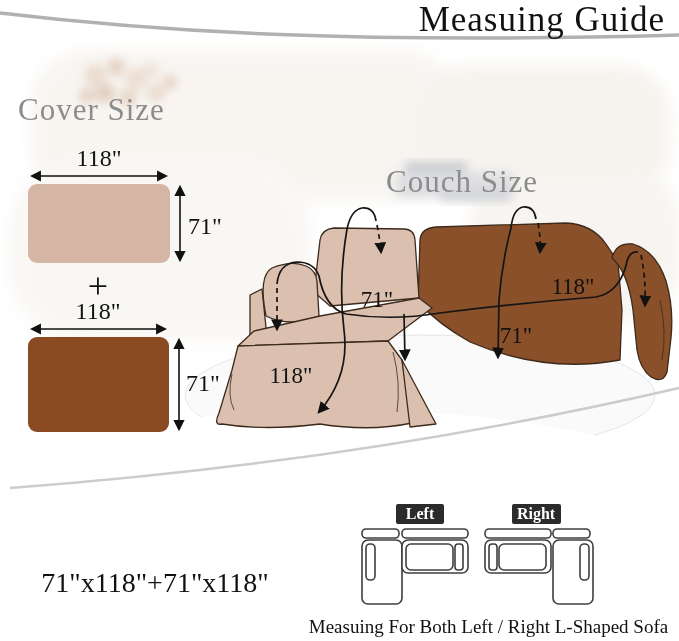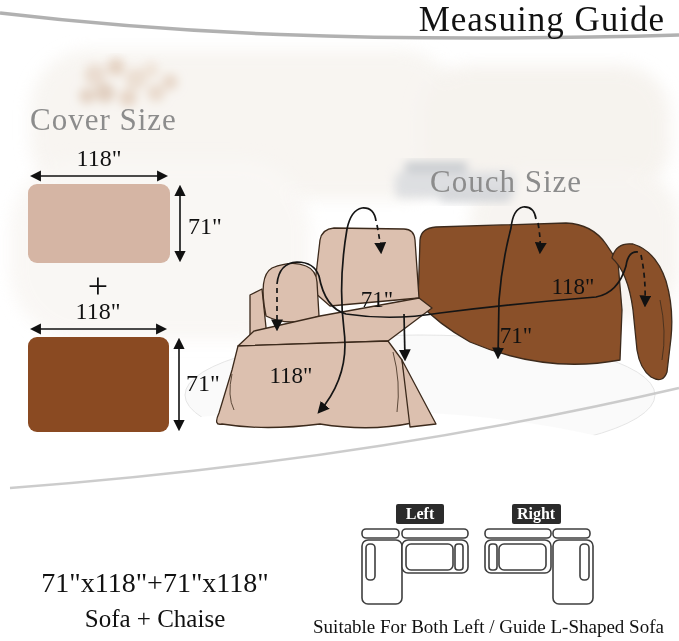--- a/index.html
+++ b/index.html
@@ -6,22 +6,22 @@
   .canvas {
     position:relative; width:679px; height:641px; overflow:hidden;
     background:#ffffff;
     font-family:"Liberation Serif", serif;
   }
   svg { position:absolute; left:0; top:0; }
   .txt { position:absolute; color:#111; }
   .title { top:0px; left:325px; width:340px; text-align:right;
            font-size:35px; letter-spacing:1px; }
   .gray-head { font-size:31px; color:#8c8c8c; letter-spacing:1px; }
-  .cover-head { top:102px; left:18px;margin-left:12px; }
-  .couch-head { top:164px; left:386px;margin-left:44px; }
+  .cover-head { top:92px; left:18px; }
+  .couch-head { top:164px; left:386px; }
   .xlarge { top:505px; left:40px; width:220px; text-align:center; font-size:40px; }
   .dims   { top:567px; left:10px; width:290px; text-align:center; font-size:28px; }
   .compo  { top:605px; left:10px; width:290px; text-align:center; font-size:25px; }
   .caption{ top:616px; left:298px; width:381px; text-align:center; font-size:19px; }
   text { font-family:"Liberation Serif", serif; fill:#111; }
   .mlabel  { font-size:24px; }
   .clabel  { font-size:23px; }
   .plus    { font-size:36px; }
   .badge-t { font-size:16px; font-weight:bold; fill:#fff; }
   .mline   { fill:none; stroke:#151515; stroke-width:1.7; }
@@ -154,15 +154,14 @@
         <rect class="diag" x="553" y="540" width="40" height="64" rx="6"></rect>
         <rect class="diag" x="580" y="544" width="9" height="36" rx="4"></rect>
       </g>
     </g>
   </svg>
 
   <div class="txt title">Measuing Guide</div>
   <div class="txt gray-head cover-head">Cover Size</div>
   <div class="txt gray-head couch-head">Couch Size</div>
   <div class="txt dims">71"x118"+71"x118"</div>
-  <div class="txt compo">Sofa + Chaise</div>
-  <div class="txt caption">Suitable For Both Left / Guide L-Shaped Sofa</div>
+  <div class="txt caption">Measuing For Both Left / Right L-Shaped Sofa</div>
 </div>
 
 </body></html>

